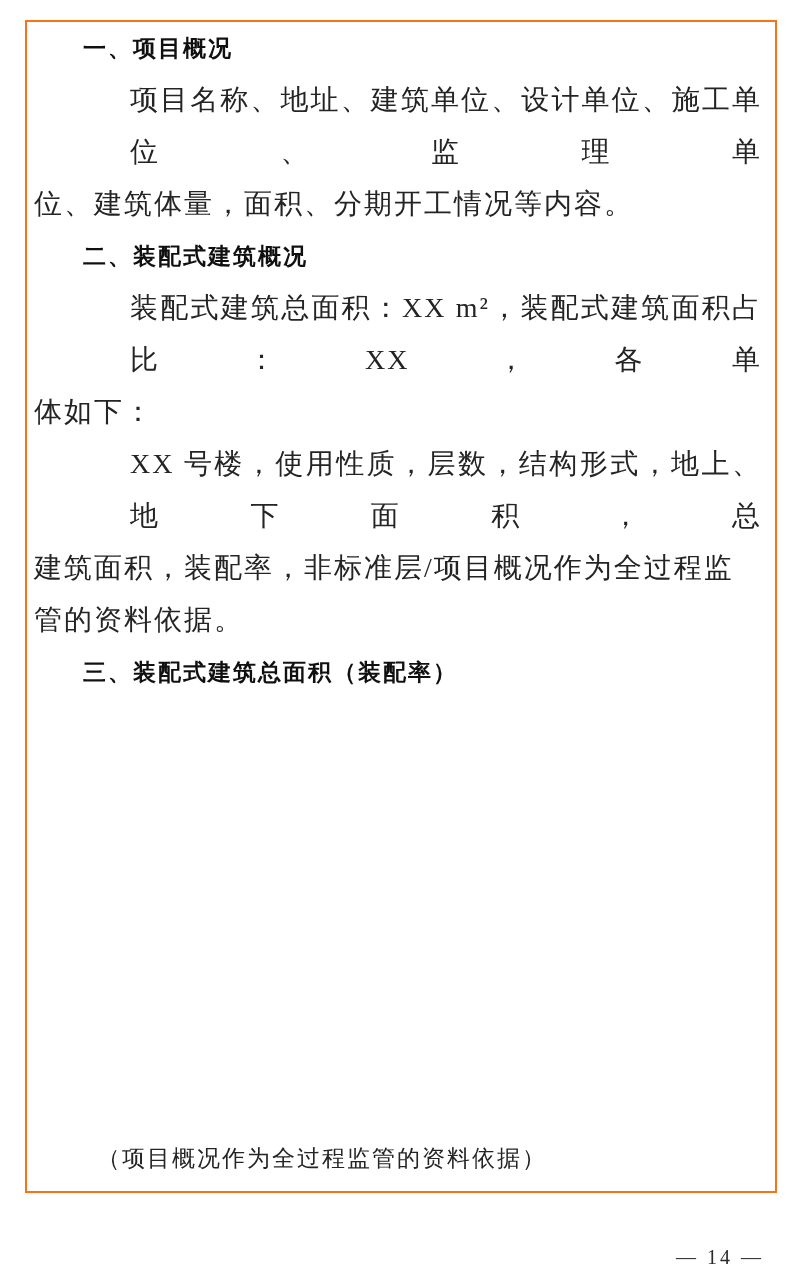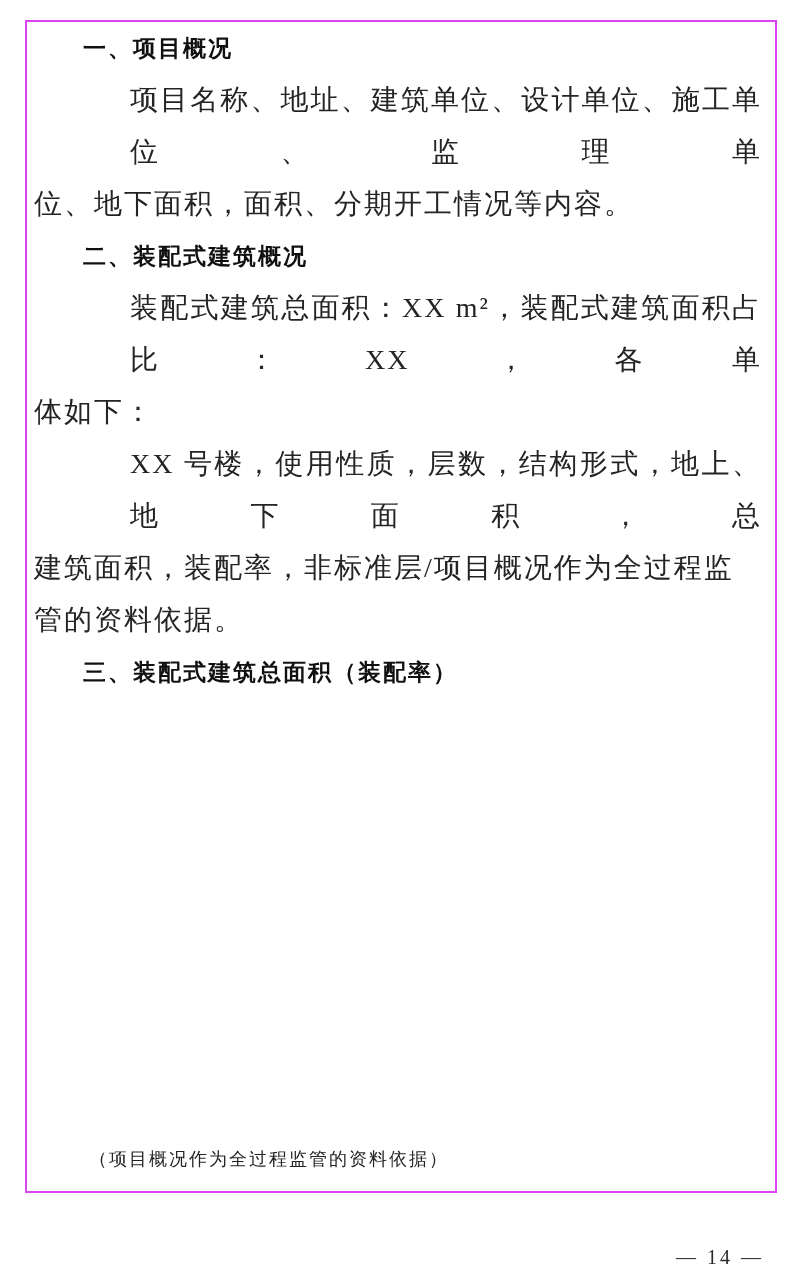--- a/index.html
+++ b/index.html
@@ -18,21 +18,21 @@
   .page {
     position: absolute;
     inset: 0;
   }
   .frame {
     position: absolute;
     left: 25px;
     top: 20px;
     width: 748px;
     height: 1169px;
-    border: 2px solid #d946ef;
+    border: 2px solid #f97316;
     background: #ffffff;
     box-sizing: content-box;
   }
   .heading {
     font-family: "Liberation Sans", sans-serif;
     font-weight: bold;
     font-size: 23px;
     line-height: 52px;
     padding-left: 56px;
     letter-spacing: 2px;
@@ -49,24 +49,24 @@
   }
   .bodyline.first {
     padding-left: 103px;
   }
   .bodyline.fill {
     text-align: justify;
     text-align-last: justify;
   }
   .footnote {
     position: absolute;
-    left: 0;
+    left: 8px;
     right: 13px;
     bottom: 6px;
-    font-size: 18px;
+    font-size: 23px;
     line-height: 52px;
     padding-left: 62px;
     letter-spacing: 2px;
     color: #242424;
     white-space: nowrap;
   }
   .page-number {
     position: absolute;
     right: 36px;
     bottom: 6px;
@@ -80,21 +80,21 @@
 </head>
 <body>
 
 <div class="page">
   <div class="frame">
 
     <div class="heading">一、项目概况</div>
 
     <div class="bodyline first fill">项目名称、地址、建筑单位、设计单位、施工单位、监理单</div>
 
-    <div class="bodyline">位、地下面积，面积、分期开工情况等内容。</div>
+    <div class="bodyline">位、建筑体量，面积、分期开工情况等内容。</div>
 
     <div class="heading">二、装配式建筑概况</div>
 
     <div class="bodyline first fill">装配式建筑总面积：XX m²，装配式建筑面积占比：XX，各单</div>
 
     <div class="bodyline">体如下：</div>
 
     <div class="bodyline first fill">XX 号楼，使用性质，层数，结构形式，地上、地下面积，总</div>
 
     <div class="bodyline">建筑面积，装配率，非标准层/项目概况作为全过程监管的资料依据。</div>

